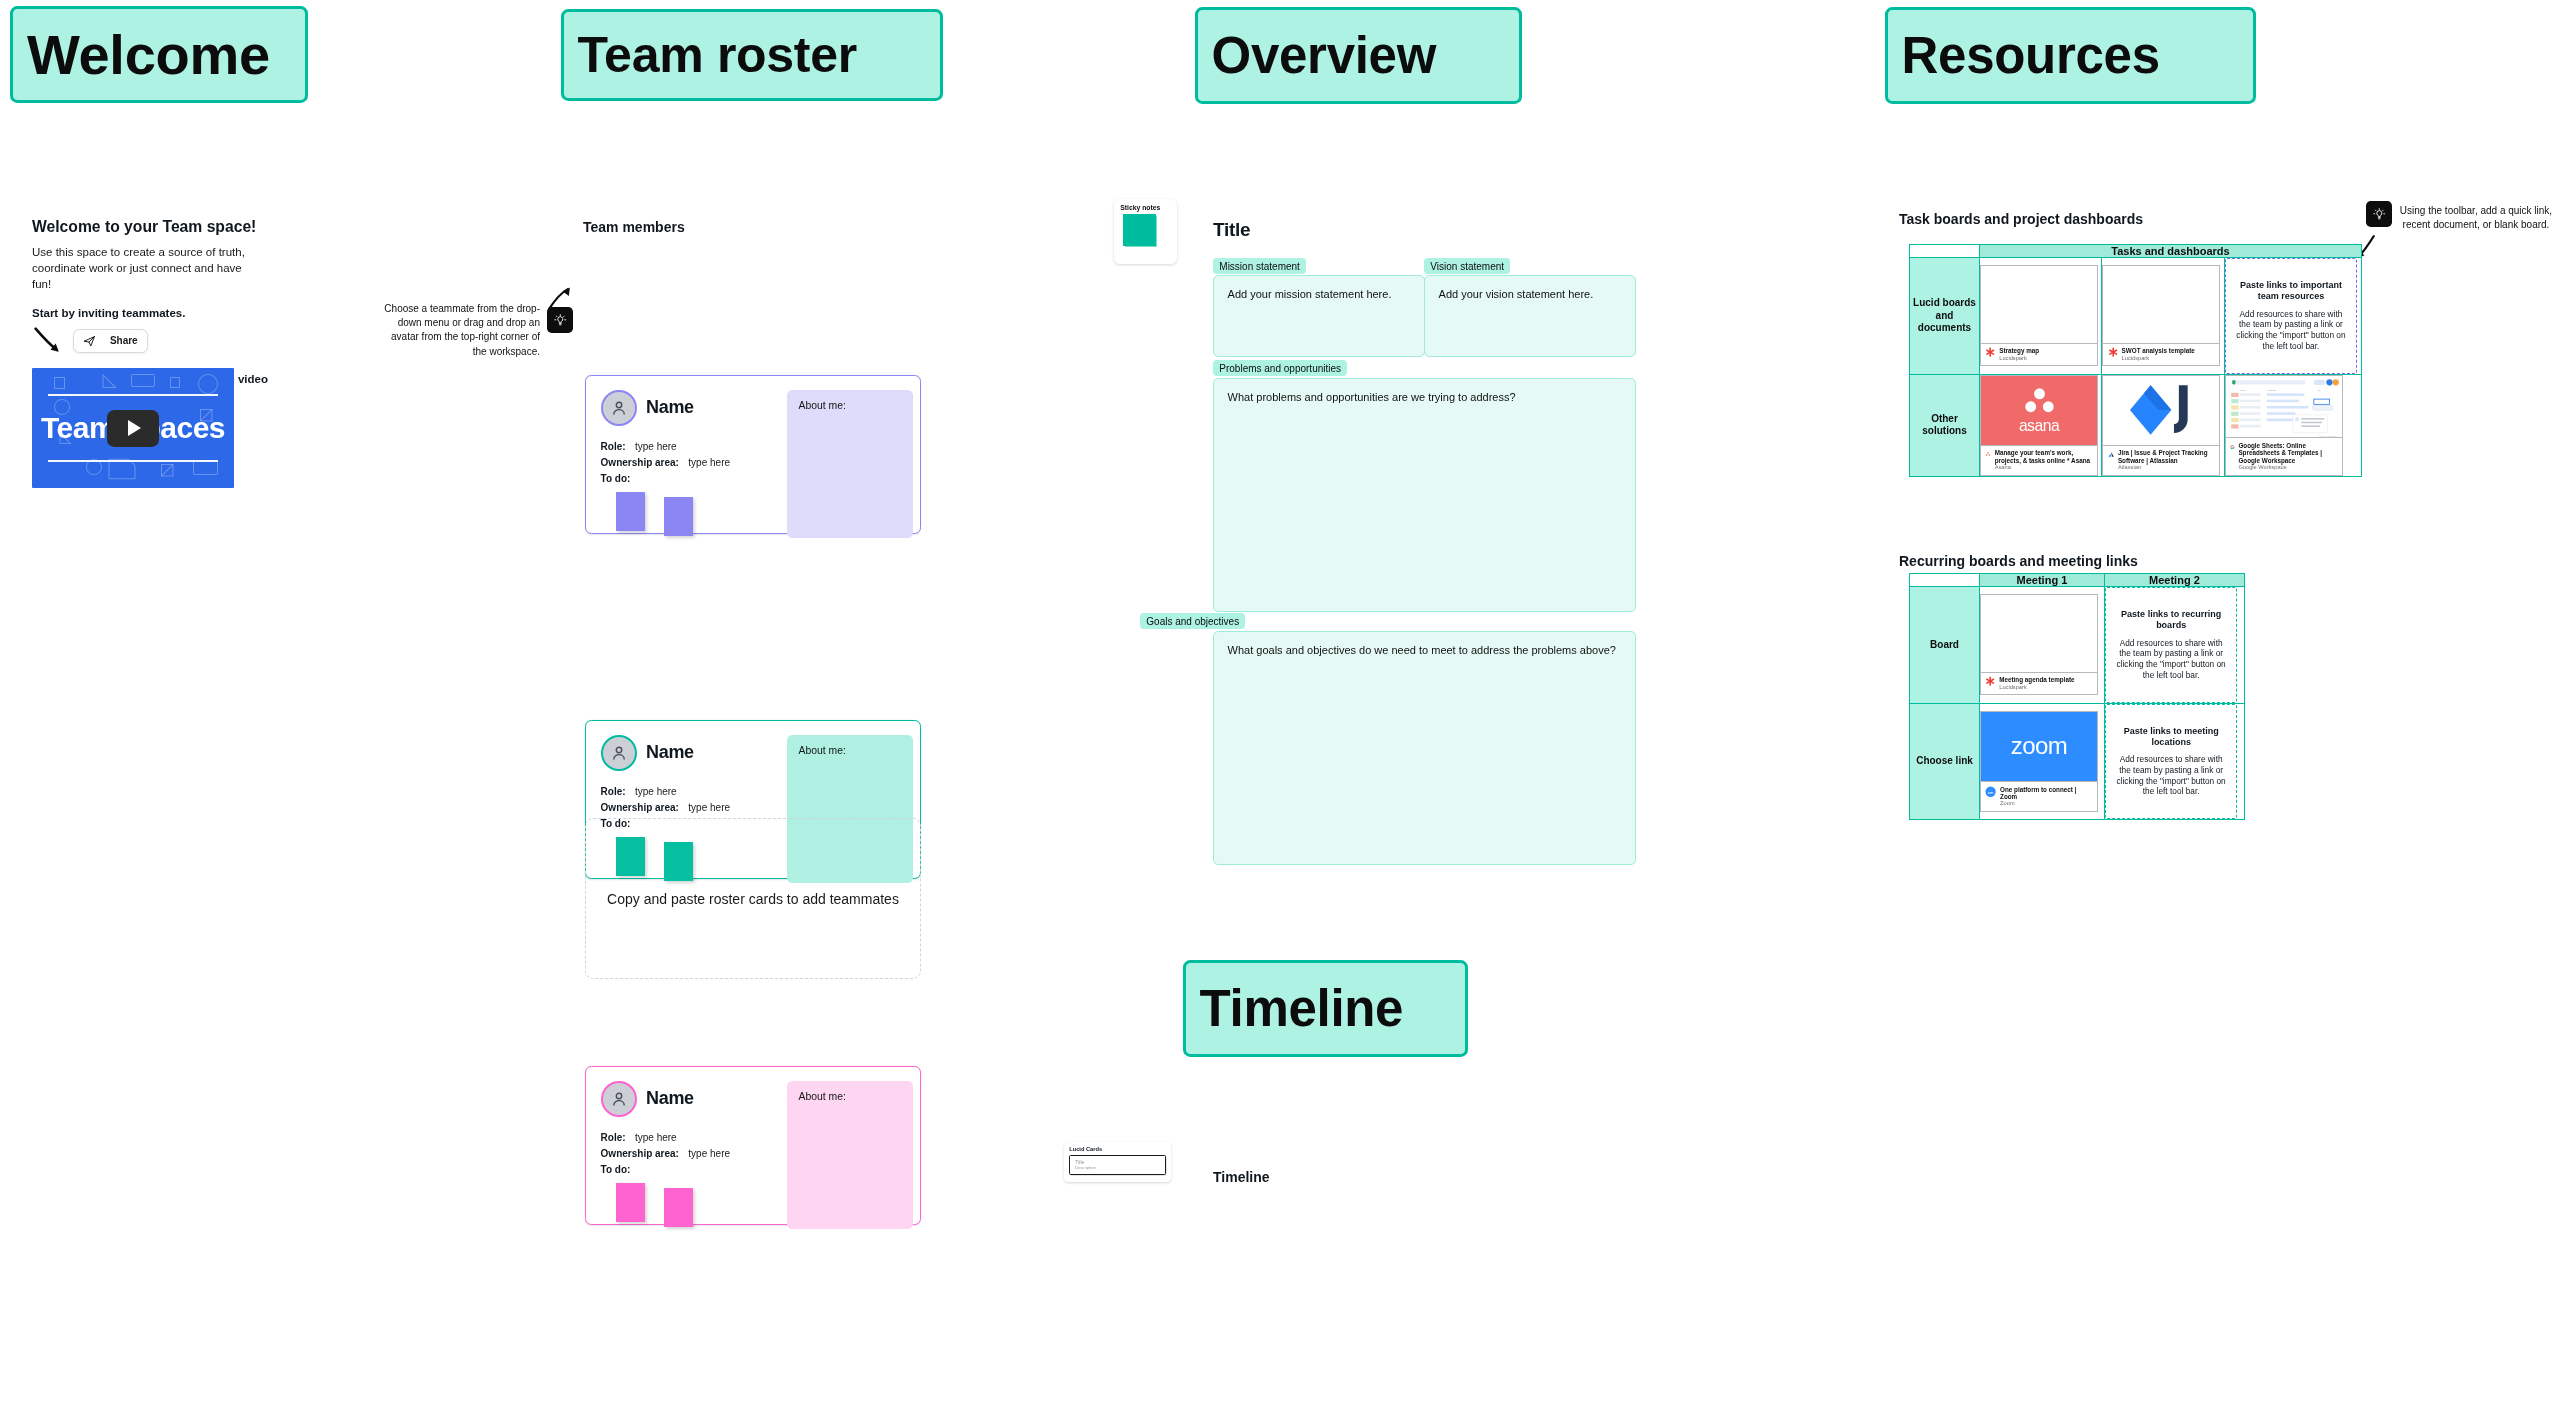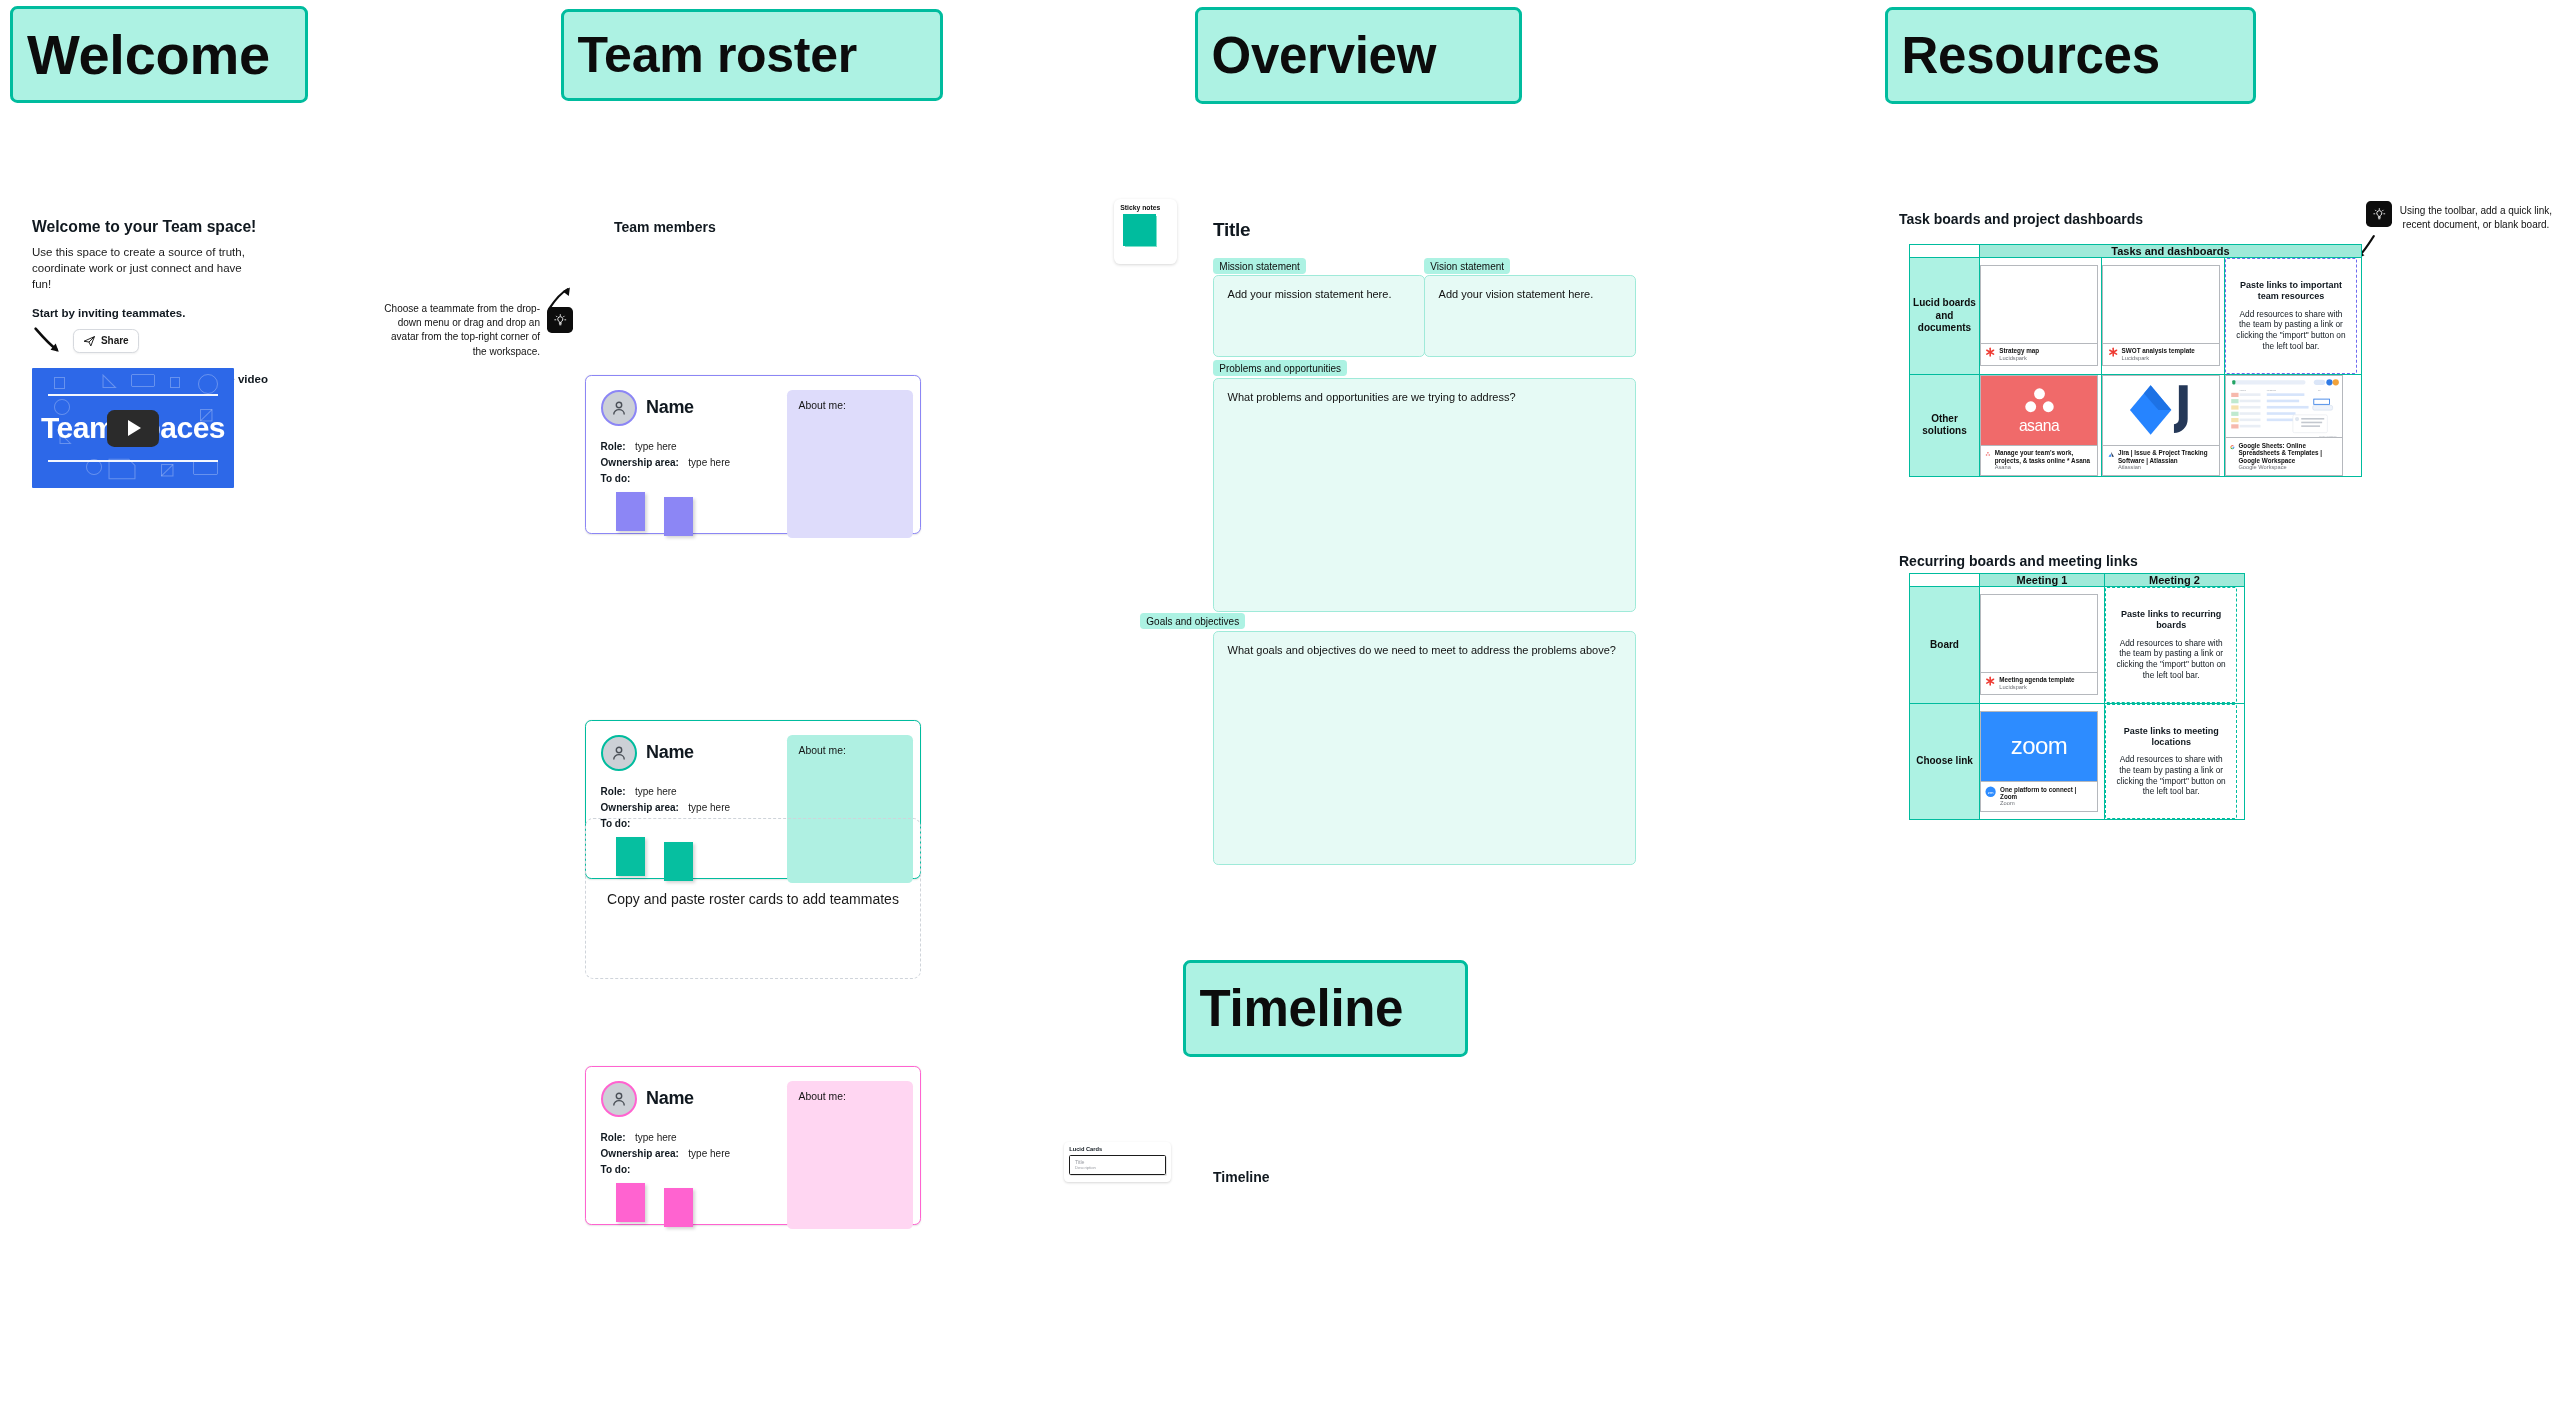--- a/index.html
+++ b/index.html
@@ -12,21 +12,21 @@
     display:flex;align-items:center;justify-content:flex-start;
     font-weight:700;color:#0c0c0c;letter-spacing:-0.3px;
   }
   .banner span{display:block;padding:0 13.6px;}
 
   
   .h-lead{font-size:15.7px;font-weight:700;}
   .p-body{font-size:11.5px;line-height:1.38;color:#1a1a1a;}
   .p-strong{font-size:11.5px;font-weight:700;}
   .share-btn{
-    display:inline-flex;align-items:center;gap:5px;
+    display:inline-flex;align-items:center;gap:14px;
     border:1px solid #d6d9de;border-radius:6.3px;background:#fff;
     padding:4.7px 9.4px;font-size:10px;font-weight:700;color:#1a1a1a;
     box-shadow:0 1px 2.1px rgba(0,0,0,.06);
   }
   .video-thumb{
     background:#2d68e8;position:relative;overflow:hidden;border-radius:1px;
     display:flex;align-items:center;justify-content:center;
   }
   .video-thumb .vt-title{
     font-size:30px;font-weight:700;color:#fff;letter-spacing:-0.5px;z-index:2;
@@ -183,21 +183,21 @@
     </svg>
   <div class="deco" style="left:161px;top:93px;width:23px;height:11.5px;border-radius:1.6px;"></div>
   <div class="rule top"></div>
   <div class="rule bot"></div>
   <div class="vt-title">Team Spaces</div>
   <div class="play-btn">
       <div class="tri"></div>
     </div>
 </div>
 
-<div class="abs sec-title" style="left:614px;top:219px;">Team members</div>
+<div class="abs sec-title" style="left:583px;top:219px;">Team members</div>
 
 <div class="abs" style="left:377px;top:302px;width:163px;">
   <div class="tip-txt">Choose a teammate from the drop-down menu or drag and drop an avatar from the top-right corner of the workspace.</div>
 </div>
 <div class="abs tip-box" style="left:547px;top:307px;">
   <svg width="14.6" height="14.6" viewBox="0 0 24 24">
     <path d="M12 6a4.2 4.2 0 0 0-2.4 7.6c.5.4.8 1 .8 1.6v.3h3.2v-.3c0-.6.3-1.2.8-1.6A4.2 4.2 0 0 0 12 6z" fill="none" stroke="#fff" stroke-width="1.5"></path>
     <path d="M10.4 17.6h3.2M11 19.4h2" stroke="#fff" stroke-width="1.5" stroke-linecap="round"></path>
     <path d="M12 2.6v1.6M5.6 5.2l1.1 1.1M18.4 5.2l-1.1 1.1M3 11.2h1.6M19.4 11.2H21" stroke="#fff" stroke-width="1.4" stroke-linecap="round"></path>
   </svg>

